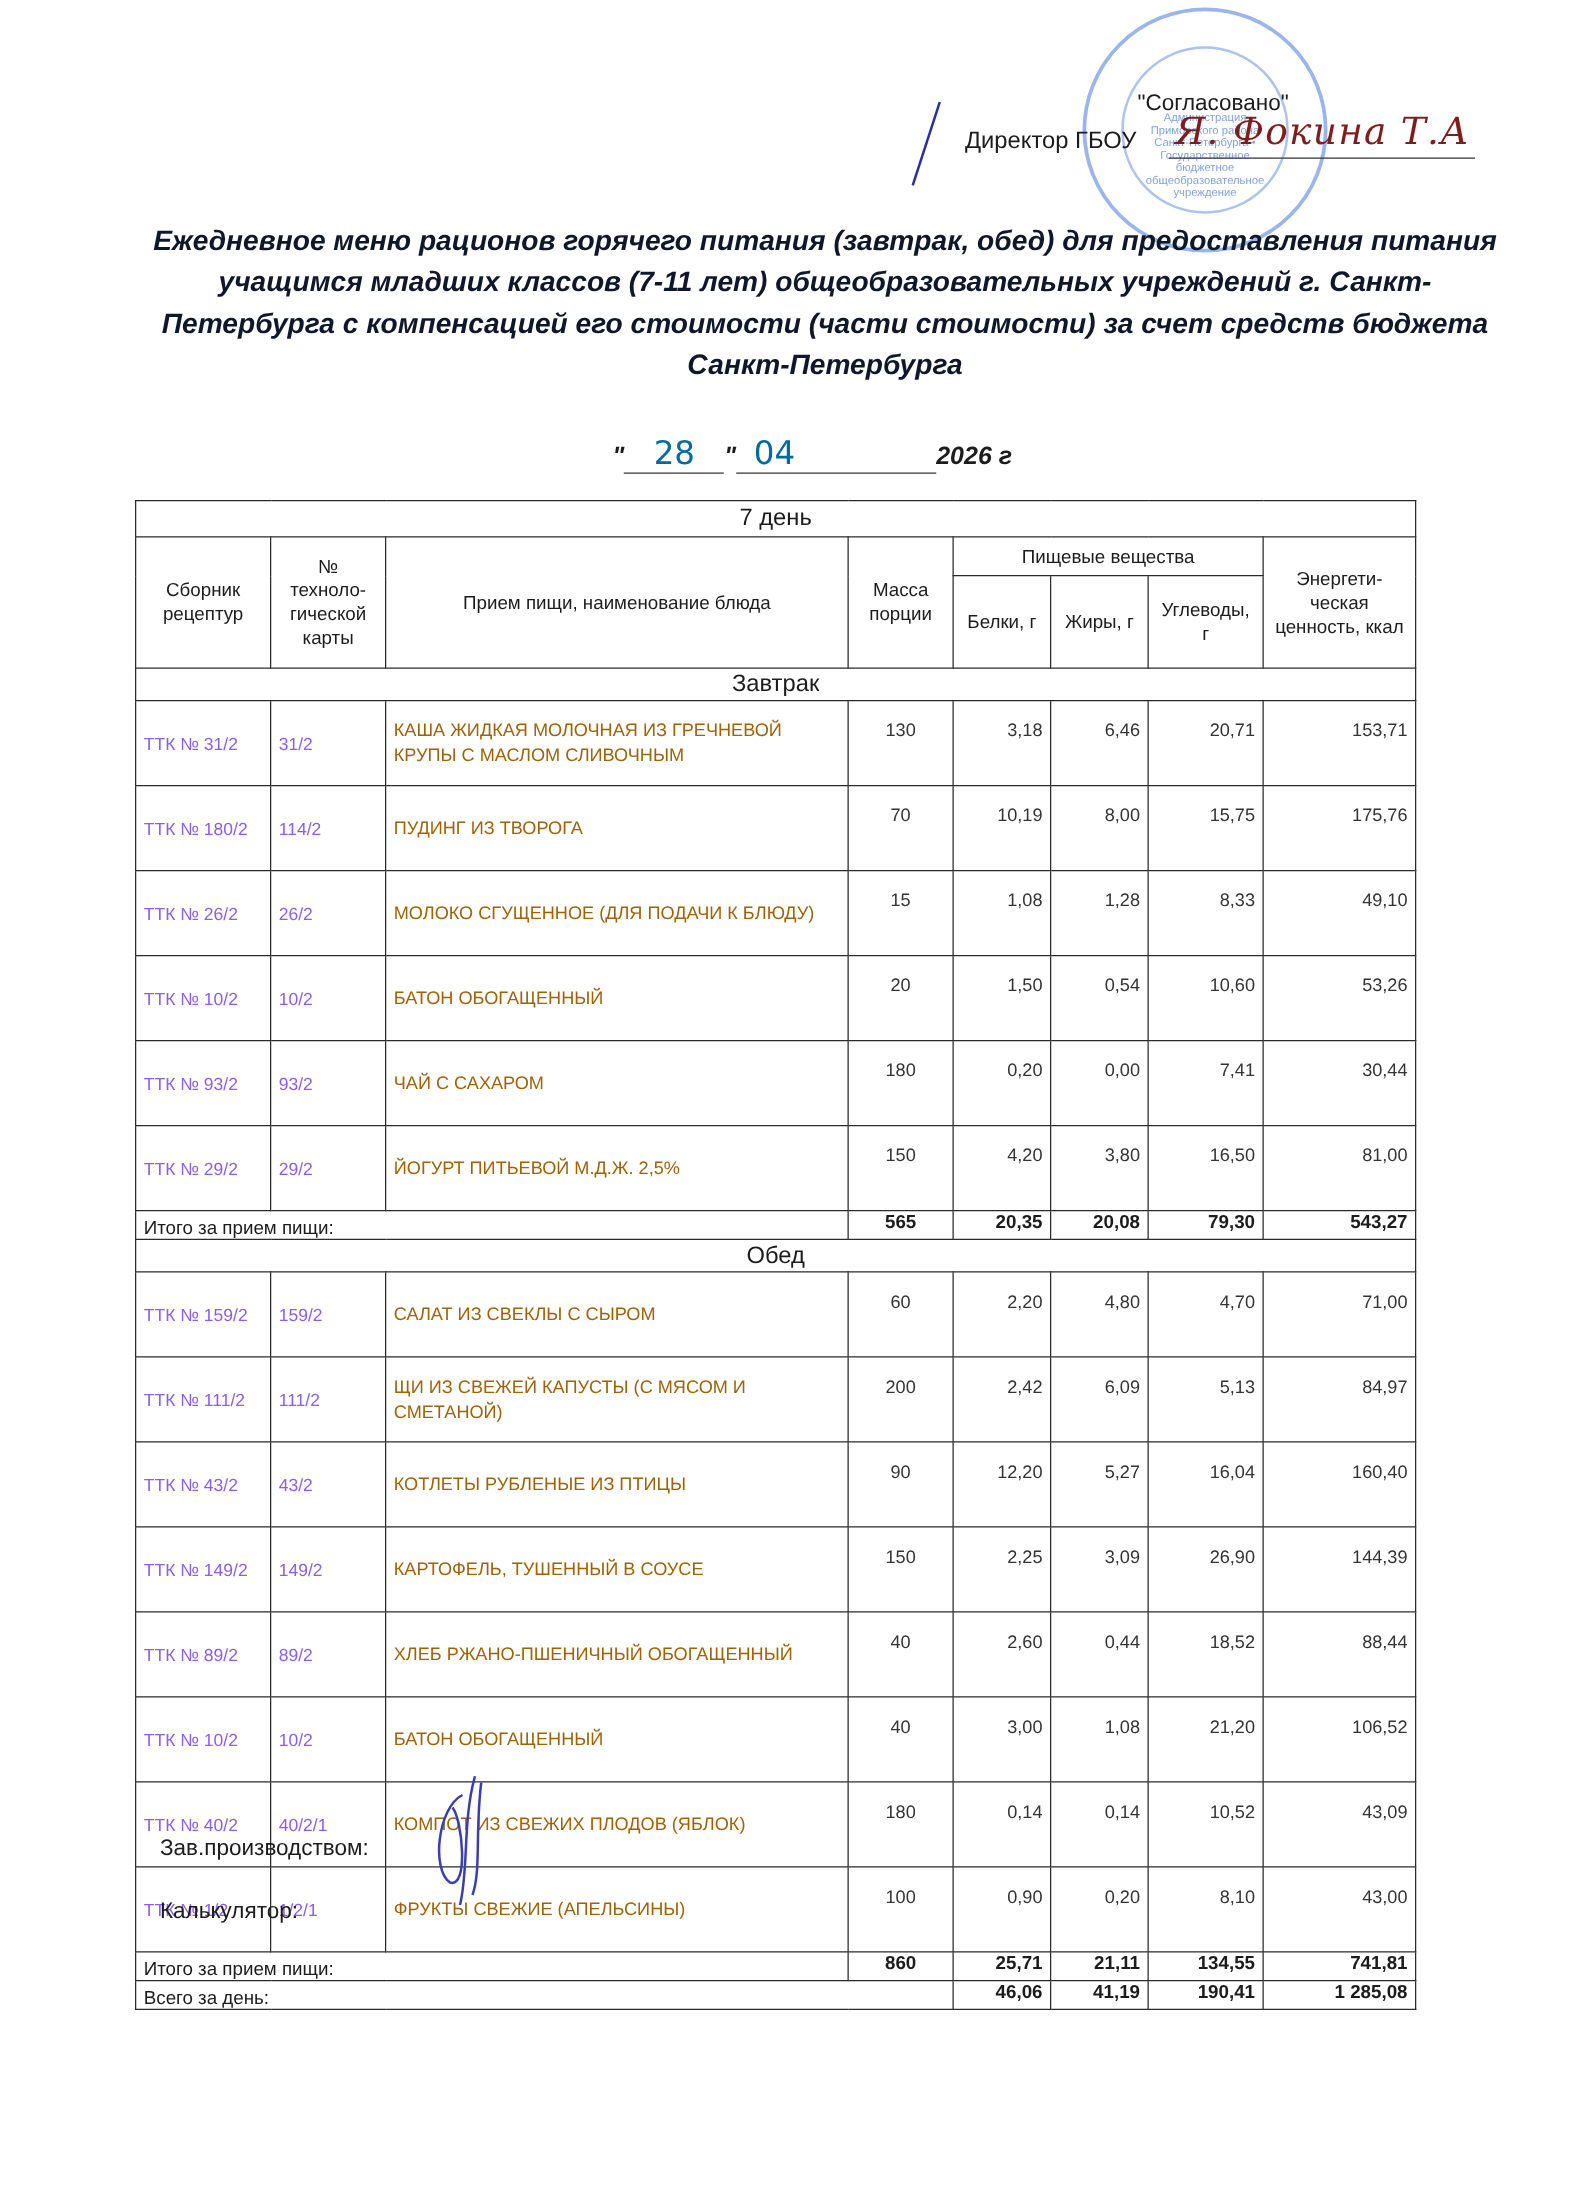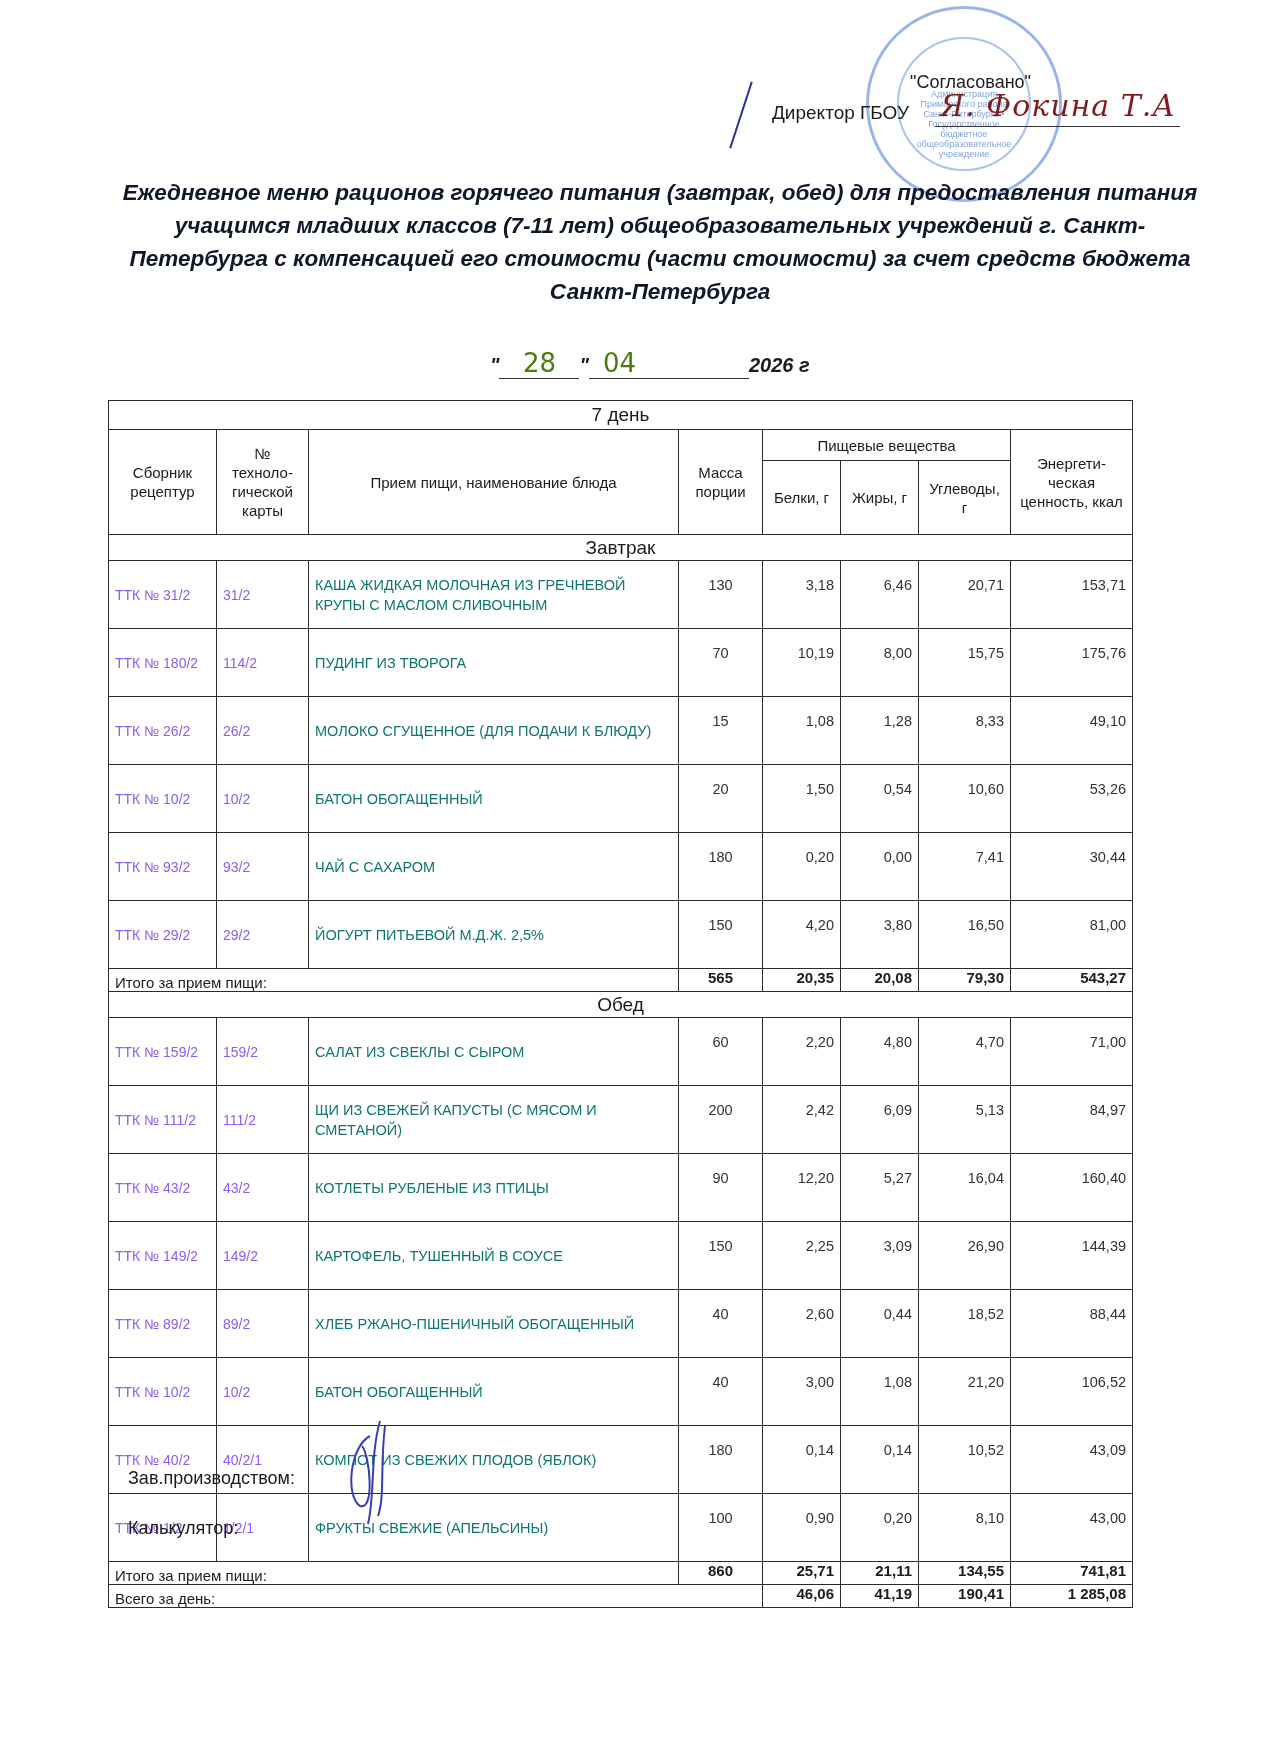--- a/index.html
+++ b/index.html
@@ -17,33 +17,33 @@
            border: 3px solid rgba(70,120,220,0.55); box-sizing: border-box; }
   .stamp::after { content: ""; position: absolute; left: 28px; top: 28px; right: 28px; bottom: 28px;
            border-radius: 50%; border: 2px solid rgba(70,120,220,0.45); }
   .stamp .stamp-text { position: absolute; left: 40px; top: 80px; width: 110px; text-align: center;
            font-size: 9px; color: rgba(60,110,210,0.65); }
 
   .title { position: absolute; left: 110px; top: 176px; width: 1100px; text-align: center;
            font-style: italic; font-weight: bold; font-size: 22.5px; line-height: 33px; color: #0f172a; }
   .date { position: absolute; left: 490px; top: 348px; font-style: italic; font-weight: bold; font-size: 20px; }
   .date .hand { font-family: "DejaVu Sans", sans-serif; font-style: normal; font-weight: normal;
-                color: #4d7c0f; font-size: 26px; display: inline-block; border-bottom: 1px solid #333; text-align:center; }
+                color: #0369a1; font-size: 26px; display: inline-block; border-bottom: 1px solid #333; text-align:center; }
   .date .d { width: 80px; }
   .date .m { width: 160px; text-align: left; padding-left: 14px; box-sizing: border-box; }
 
   table.menu { position: absolute; left: 108px; top: 400px; width: 988px; border-collapse: collapse;
                table-layout: fixed; font-size: 14px; }
   table.menu td, table.menu th { border: 1px solid #2a2a2a; padding: 0 6px; font-weight: normal; }
   table.menu th { font-size: 15px; text-align: center; line-height: 19px; }
   .dayrow td { font-size: 19px; font-weight: bold; text-align: center; height: 28px; border-top: 2px solid #3a3a80; }
   .sect td { font-size: 19px; font-weight: bold; text-align: center; height: 25px; }
   .item td { height: 51px; }
   .item td.c1, .item td.c2 { text-align: left; font-size: 14px; color:#8b5cf6; }
-  .item td.c3 { font-size: 14.5px; line-height: 20px; color:#0f766e; }
+  .item td.c3 { font-size: 14.5px; line-height: 20px; color:#a16207; }
   .item td.num { text-align: right; vertical-align: top; padding-top: 16px; font-size: 14.5px; color:#333; }
   .item td.mass { text-align: center; }
   .total td { height: 22px; font-size: 15px; }
   .total td.lbl { vertical-align: bottom; }
   .total td.num { text-align: right; font-weight: bold; vertical-align: top; }
   .total td.mass { text-align: center; }
 
   .footer { position: absolute; left: 128px; font-size: 18px; }
   .sig2 { position: absolute; left: 340px; top: 1416px; width: 70px; height: 110px; }
 </style>

